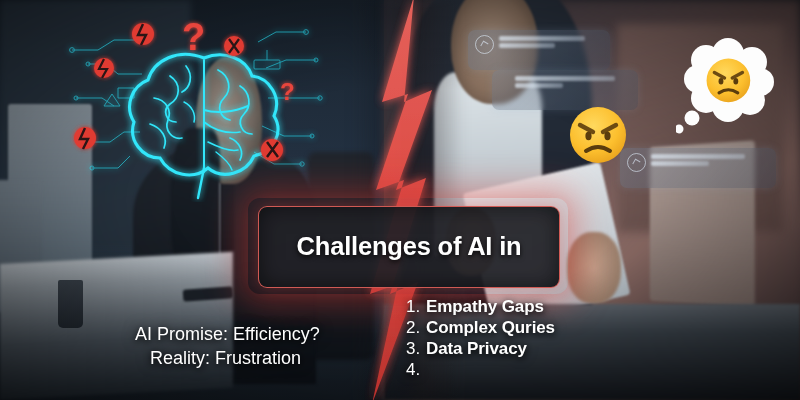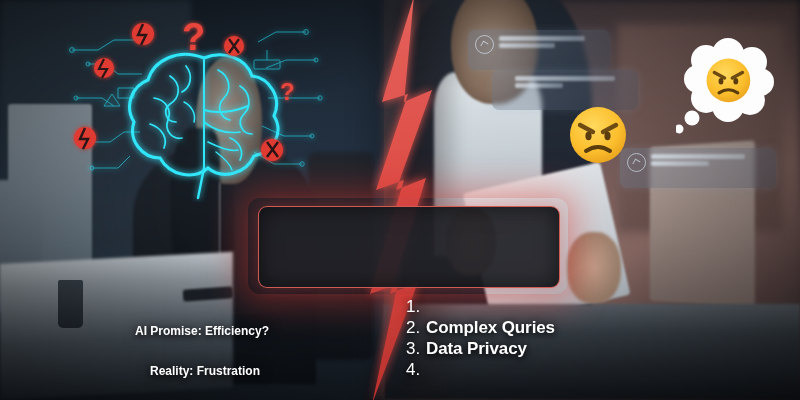--- a/index.html
+++ b/index.html
@@ -124,24 +124,24 @@
     background:rgba(170,40,36,.10);}
   .title-box{position:absolute;left:258px;top:206px;width:300px;height:80px;
     border:1.6px solid rgba(224,96,88,.92);border-radius:9px;
     background:rgba(33,34,40,.93);
     display:flex;flex-direction:column;align-items:center;justify-content:center;
     box-shadow:0 0 16px rgba(220,70,62,.35),inset 0 0 22px rgba(0,0,0,.55);}
   .title-line{color:#fff;font-size:25.5px;font-weight:bold;line-height:1.16;
     letter-spacing:-.2px;text-shadow:0 2px 5px rgba(0,0,0,.85);white-space:nowrap;}
 
   
-  .cap{position:absolute;color:#fff;font-weight:bold;font-size:12px;
+  .cap{position:absolute;color:#fff;font-weight:normal;font-size:18px;
     text-shadow:0 2px 6px rgba(0,0,0,.9),0 0 14px rgba(0,0,0,.7);white-space:nowrap;}
   .cap1{left:135px;top:324px;}
-  .cap2{left:150px;top:364px;}
+  .cap2{left:150px;top:348px;}
 
   
   .list{position:absolute;left:406px;top:297px;display:flex;flex-direction:column;gap:1px;}
   .li{display:flex;align-items:baseline;color:#fff;
     text-shadow:0 2px 6px rgba(0,0,0,.9),0 0 12px rgba(0,0,0,.65);white-space:nowrap;}
   .li-num{font-size:17px;font-weight:400;width:20px;}
   .li-txt{font-size:17px;font-weight:bold;letter-spacing:-.1px;}
 </style>
 </head>
 <body>
@@ -356,28 +356,30 @@
         <path d="M48 20 L35 27" stroke="#6d4b12" stroke-width="4.4" stroke-linecap="round"></path>
         <ellipse cx="20.5" cy="31" rx="3.1" ry="4.2" fill="#5b3d0d"></ellipse>
         <ellipse cx="39.5" cy="31" rx="3.1" ry="4.2" fill="#5b3d0d"></ellipse>
         <path d="M18 46 Q30 38 42 46" stroke="#5b3d0d" stroke-width="4" fill="none" stroke-linecap="round"></path>
       </g>
     </svg>
   </div>
 
   <div class="title-glow"></div>
   <div class="title-box">
+    <div class="title-line">Challenges of AI in</div>
   </div>
 
   <div class="cap cap1">AI Promise: Efficiency?</div>
   <div class="cap cap2">Reality: Frustration</div>
 
   <div class="list">
     <div class="li">
       <span class="li-num">1.</span>
+      <span class="li-txt">Empathy Gaps</span>
     </div>
     <div class="li">
       <span class="li-num">2.</span>
       <span class="li-txt">Complex Quries</span>
     </div>
     <div class="li">
       <span class="li-num">3.</span>
       <span class="li-txt">Data Privacy</span>
     </div>
     <div class="li">

